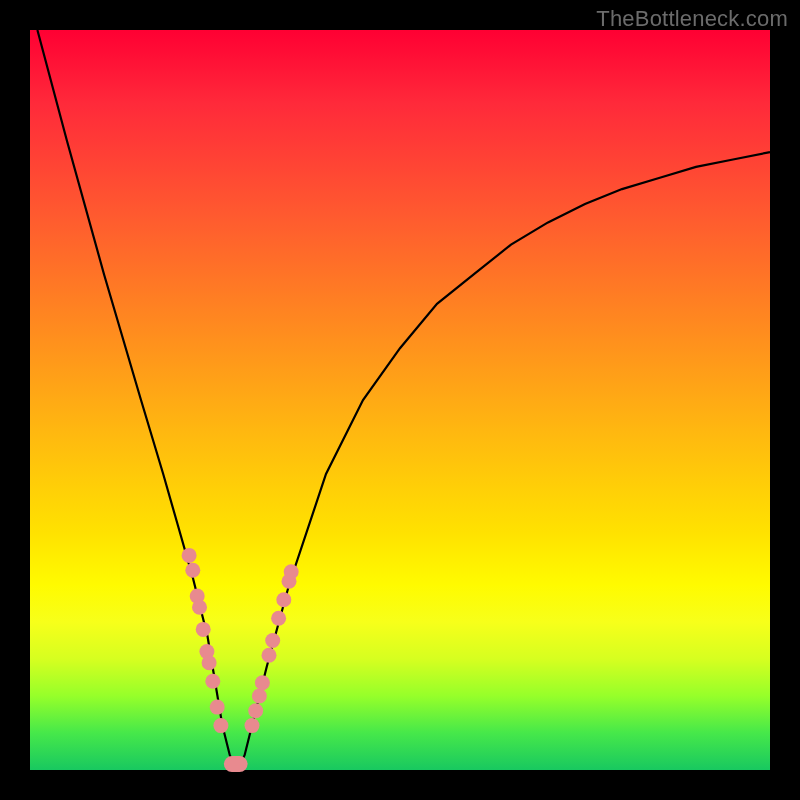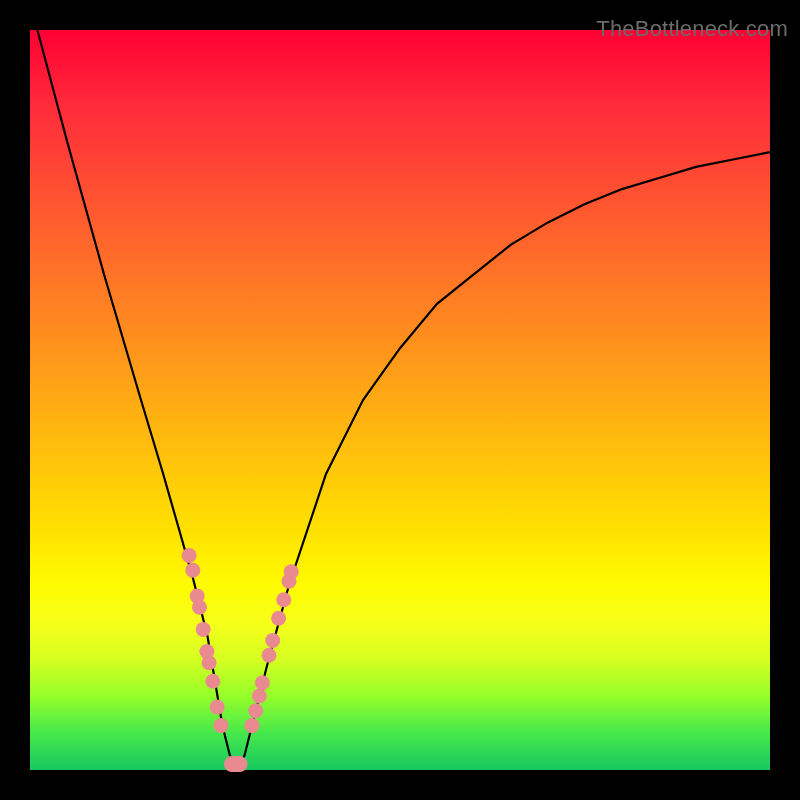--- a/index.html
+++ b/index.html
@@ -37,21 +37,21 @@
       #fffb00 75%,
       #f7ff1a 80%,
       #d6ff20 85%,
       #96ff2a 90%,
       #46e84a 95%,
       #18c860 100%
     );
   }
   .watermark {
     position: absolute;
-    top: 16px;
+    top: 6px;
     right: 12px;
     color: #6b6b6b;
     font-size: 22px;
     font-weight: 500;
     letter-spacing: 0.2px;
     user-select: none;
   }
   svg.curve {
     position: absolute;
     left: 0;

